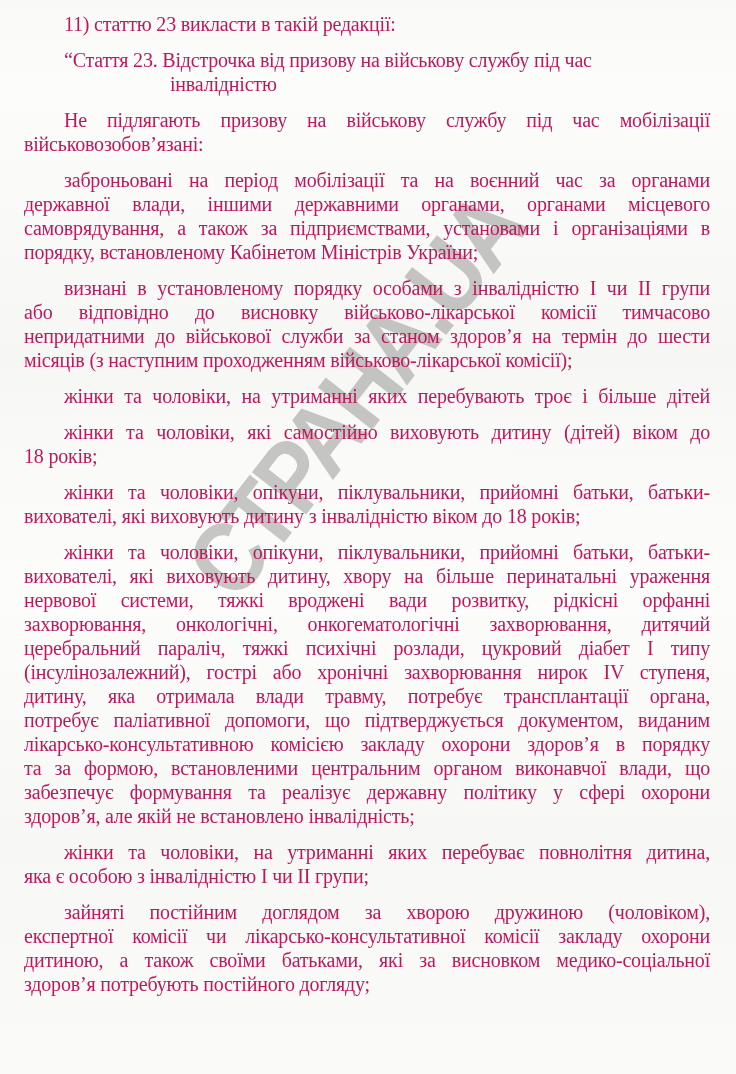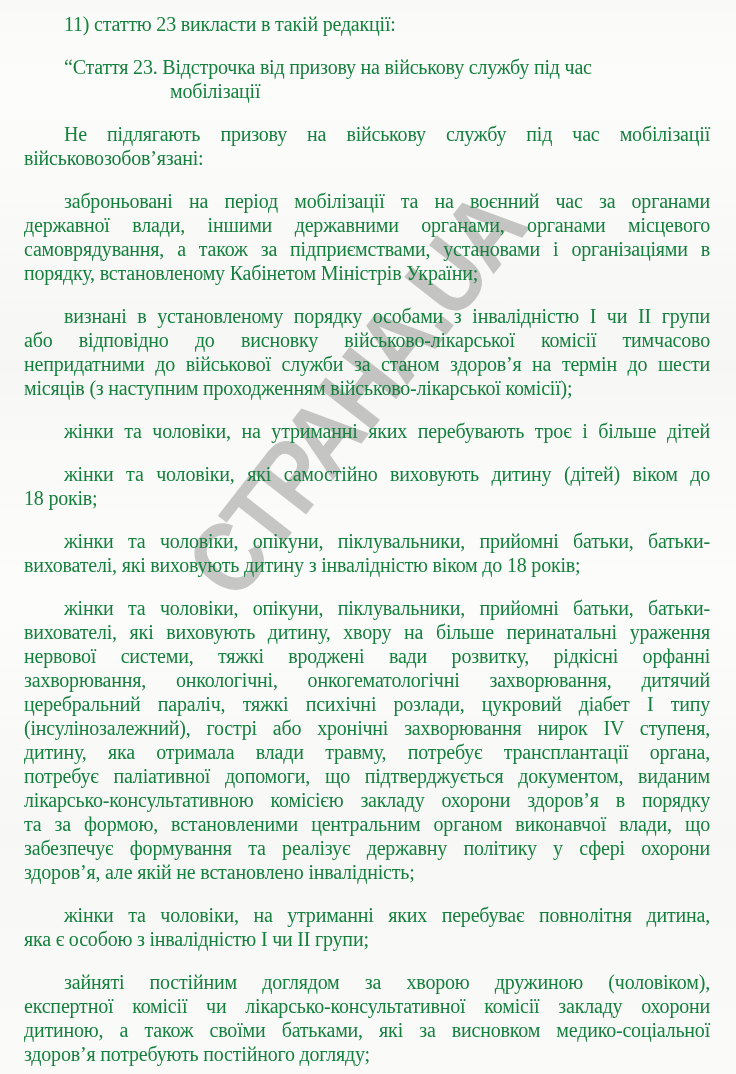--- a/index.html
+++ b/index.html
@@ -25,23 +25,23 @@
     position:absolute;z-index:1;left:5px;top:340px;width:700px;
     text-align:center;white-space:nowrap;pointer-events:none;
     font-family:"Liberation Sans", sans-serif;font-weight:bold;
     font-size:100px;line-height:110px;letter-spacing:-4px;
     color:rgba(125,125,125,0.42);
     transform:rotate(-52deg) scaleX(0.88);transform-origin:center;
   }
   #doc{
     position:relative;z-index:2;
     padding:12px 26px 0 24px;
-    font-size:20px;letter-spacing:-0.2px;color:#15803d;
+    font-size:20px;letter-spacing:-0.2px;color:#be185d;
   }
-  .para{margin-top:19px;}
+  .para{margin-top:12px;}
   .para:first-child{margin-top:0;}
   .para.heading{}
   .line{
     line-height:24px;
     text-align:justify;
     text-align-last:justify;
   }
   .line.nj{text-align-last:left;}
   .line.first{text-indent:40px;}
   .line.hang{padding-left:146px;text-align-last:left;}
@@ -50,21 +50,21 @@
 <body>
 
 <div class="watermark">СТРАНА.UA</div>
 
 <main id="doc">
     <div class="para">
       <div class="line first nj">11) статтю 23 викласти в такій редакції:</div>
     </div>
     <div class="para heading">
       <div class="line first nj">“Стаття 23. Відстрочка від призову на військову службу під час</div>
-      <div class="line hang nj">мобілізації</div>
+      <div class="line hang nj">інвалідністю</div>
     </div>
     <div class="para">
       <div class="line first">Не підлягають призову на військову службу під час мобілізації</div>
       <div class="line nj">військовозобов’язані:</div>
     </div>
     <div class="para">
       <div class="line first">заброньовані на період мобілізації та на воєнний час за органами</div>
       <div class="line">державної влади, іншими державними органами, органами місцевого</div>
       <div class="line">самоврядування, а також за підприємствами, установами і організаціями в</div>
       <div class="line nj">порядку, встановленому Кабінетом Міністрів України;</div>

